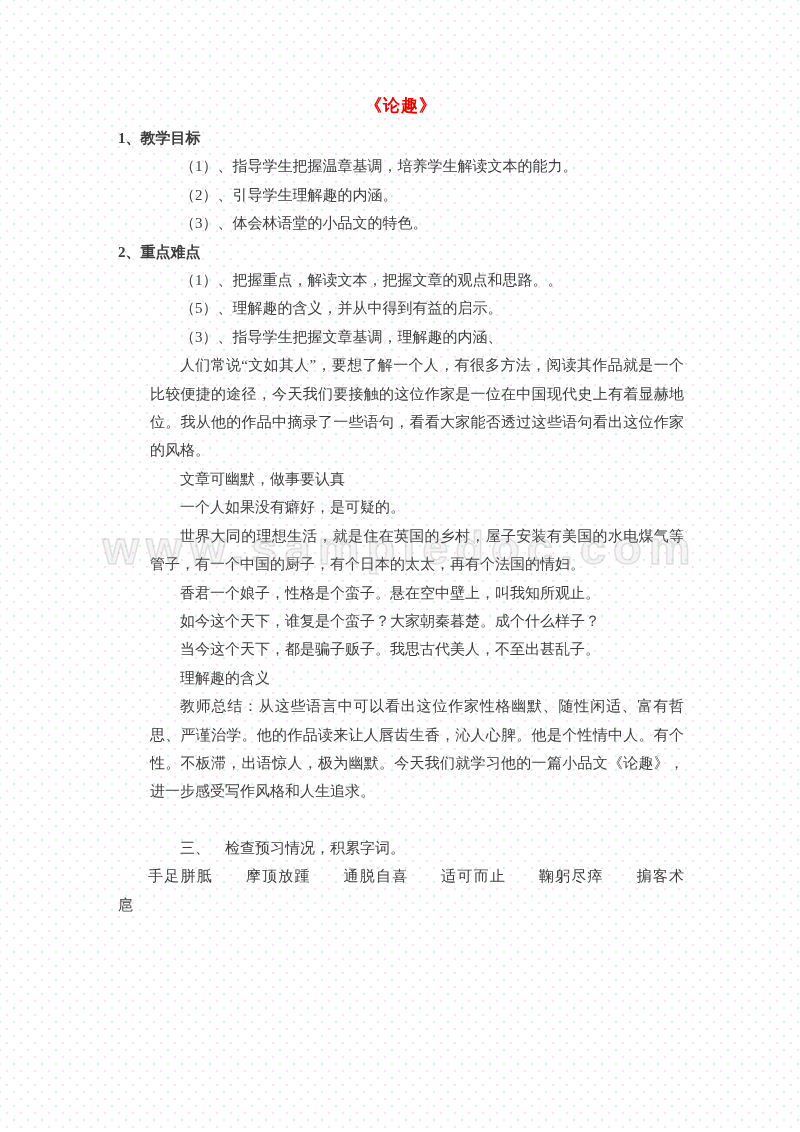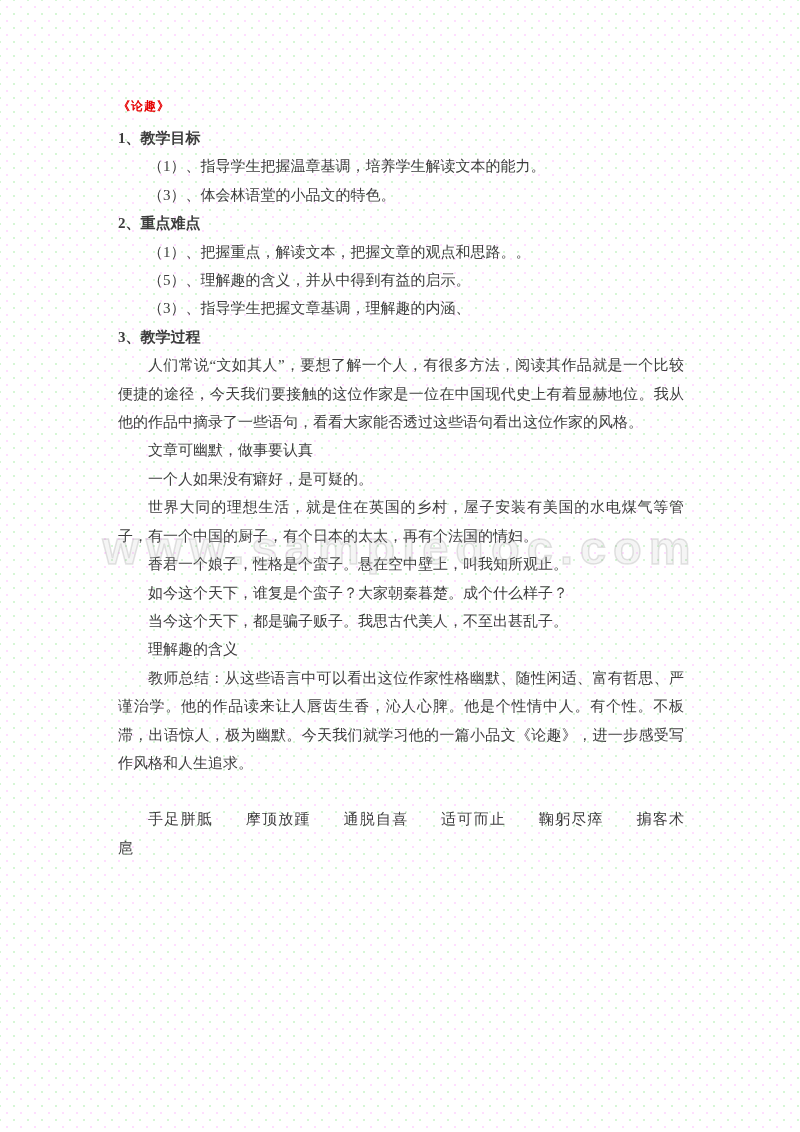--- a/index.html
+++ b/index.html
@@ -21,40 +21,40 @@
     font-family: "Liberation Serif", "DejaVu Serif", serif;
   }
   .page {
     position: relative;
     width: 800px;
     height: 1132px;
     box-sizing: border-box;
     padding: 92px 116px 0 118px;
   }
   .doc-title {
-    text-align: left;
-    font-size: 12px;
+    text-align: center;
+    font-size: 17px;
     font-weight: bold;
     line-height: 28px;
     margin: 0 0 4px 0;
     color: #e60000;
     letter-spacing: 1px;
   }
   .doc-body {
     color: #3d3d3d;
     font-size: 15px;
     line-height: 28.4px;
   }
   .para {
     margin: 0;
     min-height: 28px;
     text-align: justify;
     word-break: break-all;
   }
-  .para.indent { text-indent: 2em; }
+  .para.indent { text-indent: 2em; margin-left: 32px; }
   .para.plain { text-indent: 0; font-weight: bold; }
   .para.blank { }
   .para.justify-last {
     text-indent: 2em;
     text-align: justify;
     text-align-last: justify;
   }
   .watermark {
     position: absolute;
     top: 520px;
@@ -79,32 +79,32 @@
   <div class="watermark">www.sampledoc.com</div>
 
   <h1 class="doc-title" style="color: rgb(230, 0, 0);">《论趣》</h1>
 
   <div class="doc-body">
 
       <p class="para plain">1、教学目标</p>
 
       <p class="para indent">（1）、指导学生把握温章基调，培养学生解读文本的能力。</p>
 
+      <p class="para indent">（2）、引导学生理解趣的内涵。</p>
 
       <p class="para indent">（3）、体会林语堂的小品文的特色。</p>
 
       <p class="para plain">2、重点难点</p>
 
       <p class="para indent">（1）、把握重点，解读文本，把握文章的观点和思路。。</p>
 
       <p class="para indent">（5）、理解趣的含义，并从中得到有益的启示。</p>
 
       <p class="para indent">（3）、指导学生把握文章基调，理解趣的内涵、</p>
 
-      <p class="para plain">3、教学过程</p>
 
 
       <p class="para indent">人们常说“文如其人”，要想了解一个人，有很多方法，阅读其作品就是一个比较便捷的途径，今天我们要接触的这位作家是一位在中国现代史上有着显赫地位。我从他的作品中摘录了一些语句，看看大家能否透过这些语句看出这位作家的风格。</p>
 
       <p class="para indent">文章可幽默，做事要认真</p>
 
       <p class="para indent">一个人如果没有癖好，是可疑的。</p>
 
       <p class="para indent">世界大同的理想生活，就是住在英国的乡村，屋子安装有美国的水电煤气等管子，有一个中国的厨子，有个日本的太太，再有个法国的情妇。</p>
 
@@ -115,18 +115,19 @@
 
       <p class="para indent">当今这个天下，都是骗子贩子。我思古代美人，不至出甚乱子。</p>
 
       <p class="para indent">理解趣的含义</p>
 
       <p class="para indent">教师总结：从这些语言中可以看出这位作家性格幽默、随性闲适、富有哲思、严谨治学。他的作品读来让人唇齿生香，沁人心脾。他是个性情中人。有个性。不板滞，出语惊人，极为幽默。今天我们就学习他的一篇小品文《论趣》，进一步感受写作风格和人生追求。</p>
 
       <p class="para blank"></p>
 
 
+      <p class="para indent">三、　检查预习情况，积累字词。</p>
 
       <p class="para justify-last">手足胼胝　　摩顶放踵　　通脱自喜　　适可而止　　鞠躬尽瘁　　掮客术　　扈</p>
 
     </div>
 
 </div>
 
 </body></html>

